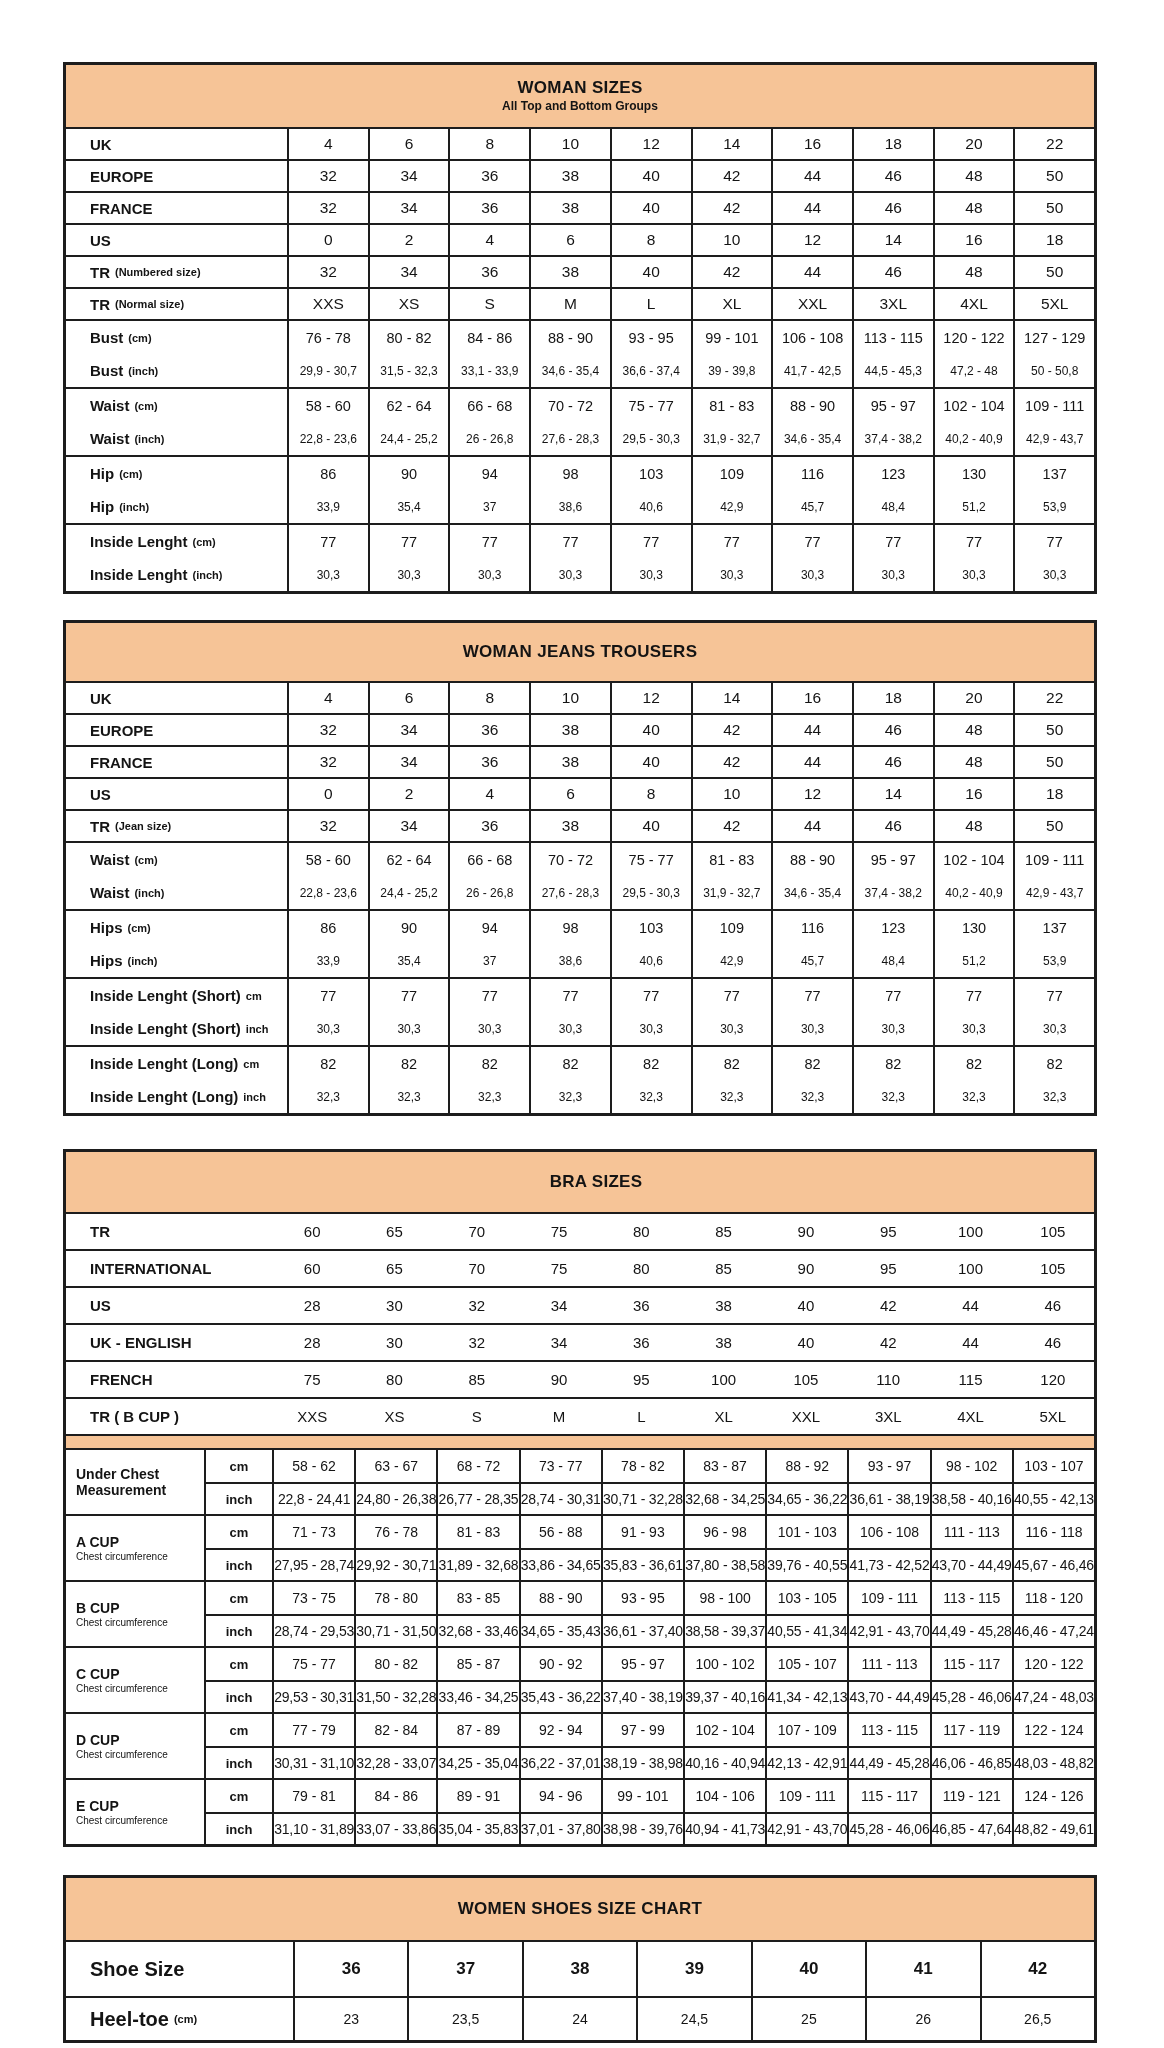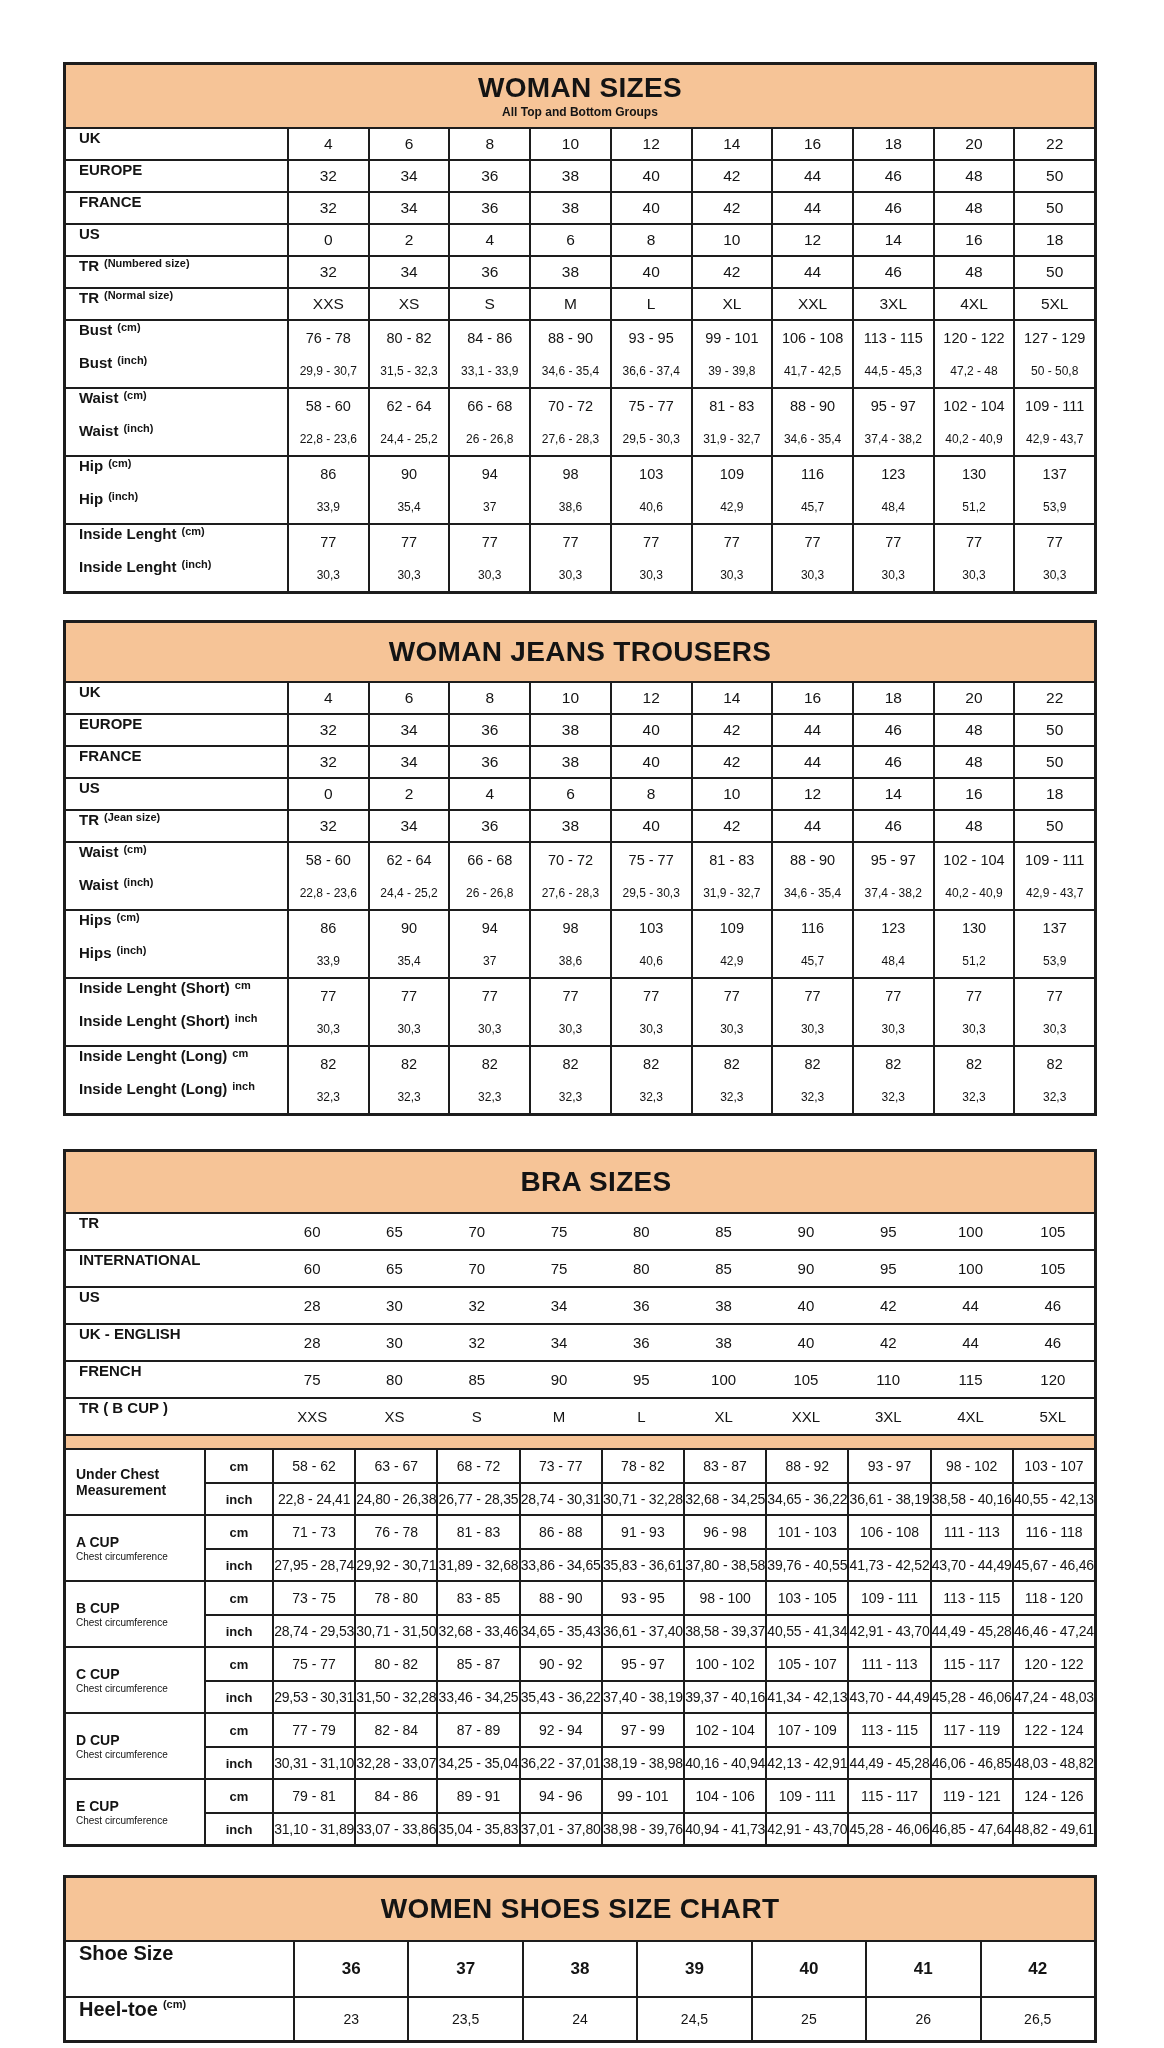--- a/index.html
+++ b/index.html
@@ -27,28 +27,28 @@
 
   .thead{
     background:var(--peach);
     display:flex;flex-direction:column;align-items:center;justify-content:center;
     box-sizing:border-box;
   }
   .s0 .thead{height:62px;}
   .s1 .thead{height:58px;}
   .s2 .thead{height:60px;padding-left:32px;}
   .s3 .thead{height:62px;}
-  .thead .t{font-weight:bold;font-size:28px;letter-spacing:.3px;line-height:1.1;}
+  .thead .t{font-weight:bold;font-size:17px;letter-spacing:.3px;line-height:1.1;}
   .thead .st{font-weight:bold;font-size:12px;margin-top:2px;}
 
   
   .r{display:flex;align-items:stretch;border-top:2px solid var(--line);box-sizing:border-box;}
   .gr{border-top:none;}
   .grp{border-top:2px solid var(--line);}
-  .lbl{display:flex;align-items:flex-start;padding-left:13px;gap:5px;box-sizing:border-box;white-space:nowrap;}
+  .lbl{display:flex;align-items:center;padding-left:24px;gap:5px;box-sizing:border-box;white-space:nowrap;}
   .lbl .main{font-weight:bold;font-size:15px;}
   .lbl .suf{font-weight:bold;font-size:11px;}
   .v{
     flex:1 1 0;display:flex;align-items:center;justify-content:center;
     font-size:15.5px;border-left:2px solid var(--line);box-sizing:border-box;white-space:nowrap;
   }
 
   
   .t-std > .r{height:32px;}
   .t-std .grp .gr{height:33px;}
@@ -677,21 +677,21 @@
           <div class="lblbox">
             <div class="main2">A CUP</div>
             <div class="sub">Chest circumference</div>
           </div>
           <div class="rows">
             <div class="r2">
               <div class="unit">cm</div>
               <div class="v">71 - 73</div>
               <div class="v">76 - 78</div>
               <div class="v">81 - 83</div>
-              <div class="v">86 - 88</div>
+              <div class="v">56 - 88</div>
               <div class="v">91 - 93</div>
               <div class="v">96 - 98</div>
               <div class="v">101 - 103</div>
               <div class="v">106 - 108</div>
               <div class="v">111 - 113</div>
               <div class="v">116 - 118</div>
             </div>
             <div class="r2 inch">
               <div class="unit">inch</div>
               <div class="v">27,95 - 28,74</div>

